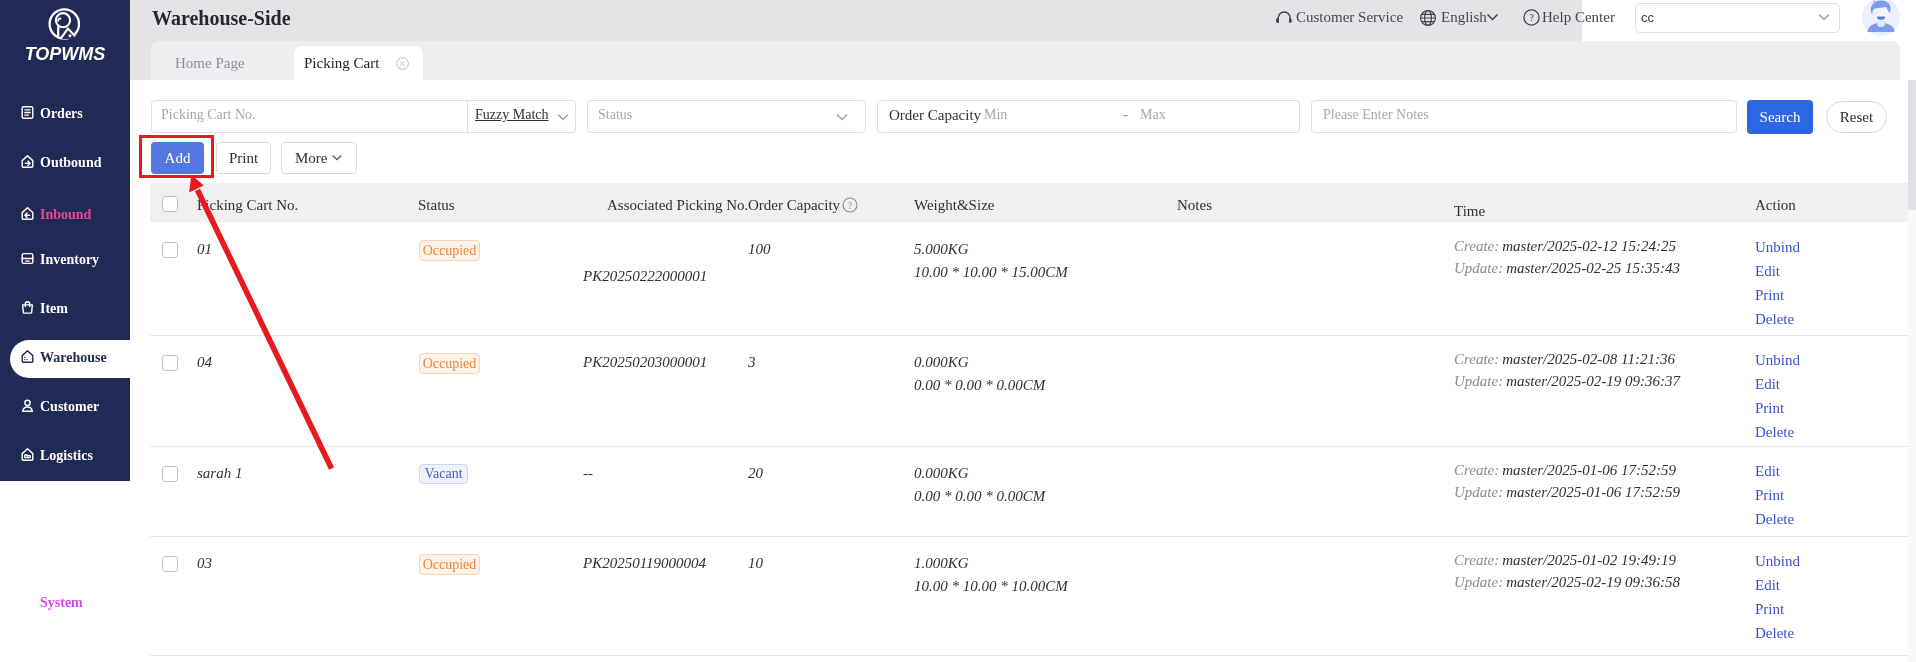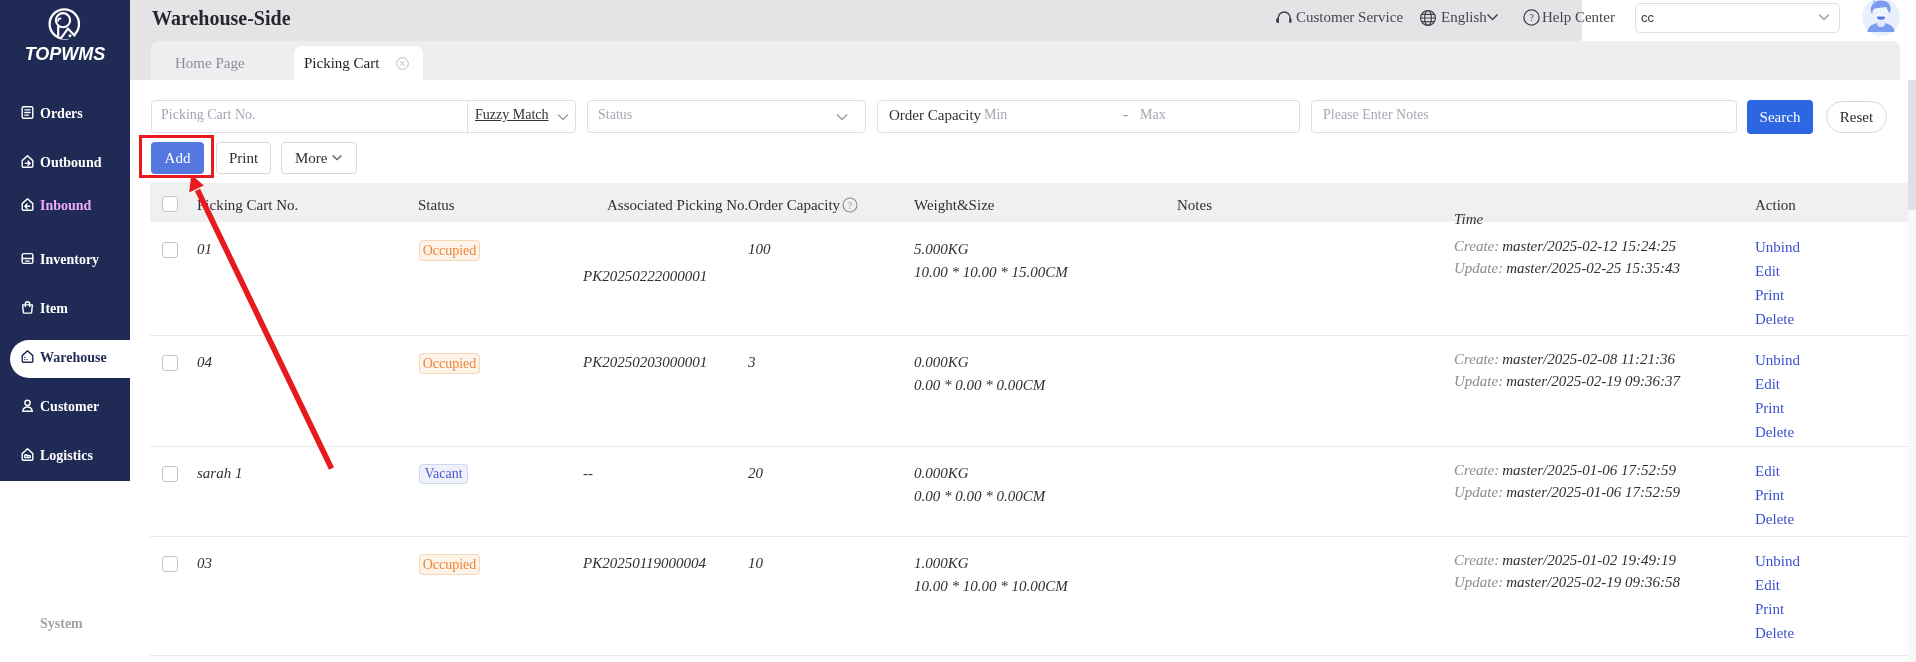--- a/index.html
+++ b/index.html
@@ -57,21 +57,21 @@
         </svg></span>
       <span class="tx">Orders</span>
     </div>
 <div class="mi" style="top:147px;color:#fff">
       <span class="ic"><svg width="17" height="17" viewBox="0 0 17 17">
           <path d="M2.5 7.5L8.5 2l6 5.5V14a1 1 0 0 1-1 1h-10a1 1 0 0 1-1-1z" stroke="#fff" stroke-width="1.6" fill="none" stroke-linecap="round" stroke-linejoin="round"></path>
           <path d="M6 10.5h5M9 8l2.5 2.5L9 13" stroke="#fff" stroke-width="1.6" fill="none" stroke-linecap="round" stroke-linejoin="round"></path>
         </svg></span>
       <span class="tx">Outbound</span>
     </div>
-<div class="mi" style="top:190px;color:#f0abfc">
+<div class="mi" style="top:199px;color:#ec4899">
       <span class="ic"><svg width="17" height="17" viewBox="0 0 17 17">
           <path d="M2.5 7.5L8.5 2l6 5.5V14a1 1 0 0 1-1 1h-10a1 1 0 0 1-1-1z" stroke="#fff" stroke-width="1.6" fill="none" stroke-linecap="round" stroke-linejoin="round"></path>
           <path d="M11 10.5H6M8 8L5.5 10.5 8 13" stroke="#fff" stroke-width="1.6" fill="none" stroke-linecap="round" stroke-linejoin="round"></path>
         </svg></span>
       <span class="tx">Inbound</span>
     </div>
 <div class="mi" style="top:244px;color:#fff">
       <span class="ic"><svg width="17" height="17" viewBox="0 0 17 17">
           <rect x="2.5" y="3" width="12" height="11" rx="1.5" stroke="#fff" stroke-width="1.6" fill="none" stroke-linecap="round" stroke-linejoin="round"></rect>
           <path d="M2.5 8.5h12M6.5 11.5h4" stroke="#fff" stroke-width="1.6" fill="none" stroke-linecap="round" stroke-linejoin="round"></path>
@@ -114,21 +114,21 @@
       <span class="tx">Finance</span>
     </div>
 <div class="mi" style="top:538px;color:#fff">
       <span class="ic"><svg width="17" height="17" viewBox="0 0 17 17">
           <circle cx="8.5" cy="5.5" r="3" stroke="#fff" stroke-width="1.6" fill="none" stroke-linecap="round" stroke-linejoin="round"></circle>
           <path d="M3 15c.5-3.2 2.7-4.8 5.5-4.8S13.5 11.8 14 15z" stroke="#fff" stroke-width="1.6" fill="none" stroke-linecap="round" stroke-linejoin="round"></path>
           <path d="M11.5 13.5h3" stroke="#fff" stroke-width="1.6" fill="none" stroke-linecap="round" stroke-linejoin="round"></path>
         </svg></span>
       <span class="tx">Data</span>
     </div>
-<div class="mi" style="top:608px;color:#a3a3a3">
+<div class="mi" style="top:587px;color:#d946ef">
       <span class="ic"><svg width="17" height="17" viewBox="0 0 17 17">
           <circle cx="8.5" cy="8.5" r="2.2" stroke="#fff" stroke-width="1.6" fill="none" stroke-linecap="round" stroke-linejoin="round"></circle>
           <path d="M8.5 1.8l1 2 2.2.3 1.6-1 1 1.7-1 1.8 1 2-2 .9-.3 2.2 1 1.6-1.7 1-1.8-1-2 1-.9-2-2.2-.3-1.6 1-1-1.7 1-1.8-1-2 2-.9.3-2.2-1-1.6 1.7-1 1.8 1z" transform="scale(0.92) translate(0.8,0.8)" stroke="#fff" stroke-width="1.6" fill="none" stroke-linecap="round" stroke-linejoin="round"></path>
         </svg></span>
       <span class="tx">System</span>
     </div>
 </div>
 <div class="topbar">
 <div class="title">Warehouse-Side</div>
 <svg class="abs" style="left:1146px;top:10px" width="17" height="16" viewBox="0 0 17 16">
@@ -206,21 +206,21 @@
 <div class="btn white" style="left:151px;top:62px;width:76px;">More <svg style="vertical-align:1px" width="12" height="8" viewBox="0 0 14 9">
         <path d="M2 1.5 L7 6.5 L12 1.5" stroke="#55555c" stroke-width="1.5" fill="none"></path>
       </svg></div>
 <div class="abs" style="left:20px;top:103px;width:1758px;height:39px;background:#f0f0f0;"></div>
 <div class="th" style="left:67px;top:114px;">Picking Cart No.</div>
 <div class="th" style="left:288px;top:114px;">Status</div>
 <div class="th" style="left:453px;top:114px;margin-left:24px;">Associated Picking No.</div>
 <div class="th" style="left:618px;top:114px;">Order Capacity</div>
 <div class="th" style="left:784px;top:114px;">Weight&amp;Size</div>
 <div class="th" style="left:1047px;top:114px;">Notes</div>
-<div class="th" style="left:1324px;top:128px;font-style:italic;">Time</div>
+<div class="th" style="left:1324px;top:120px;">Time</div>
 <div class="th" style="left:1625px;top:114px;">Action</div>
 <svg class="abs" style="left:712px;top:117px" width="16" height="16" viewBox="0 0 16 16">
 <circle cx="8" cy="8" r="7" stroke="#8a8a90" stroke-width="1.1" fill="none"></circle>
 <text x="8" y="11.5" font-size="10" fill="#8a8a90" text-anchor="middle" font-family="Liberation Serif">?</text>
     </svg>
 <div class="cb" style="left:32px;top:116px;"></div>
 <div class="bline" style="top:255px;"></div>
 <div class="cb" style="left:32px;top:162px;"></div>
 <div class="td" style="left:67px;top:158px;">01</div>
 <div class="badge b-occ" style="left:289px;top:160px;">Occupied</div>

